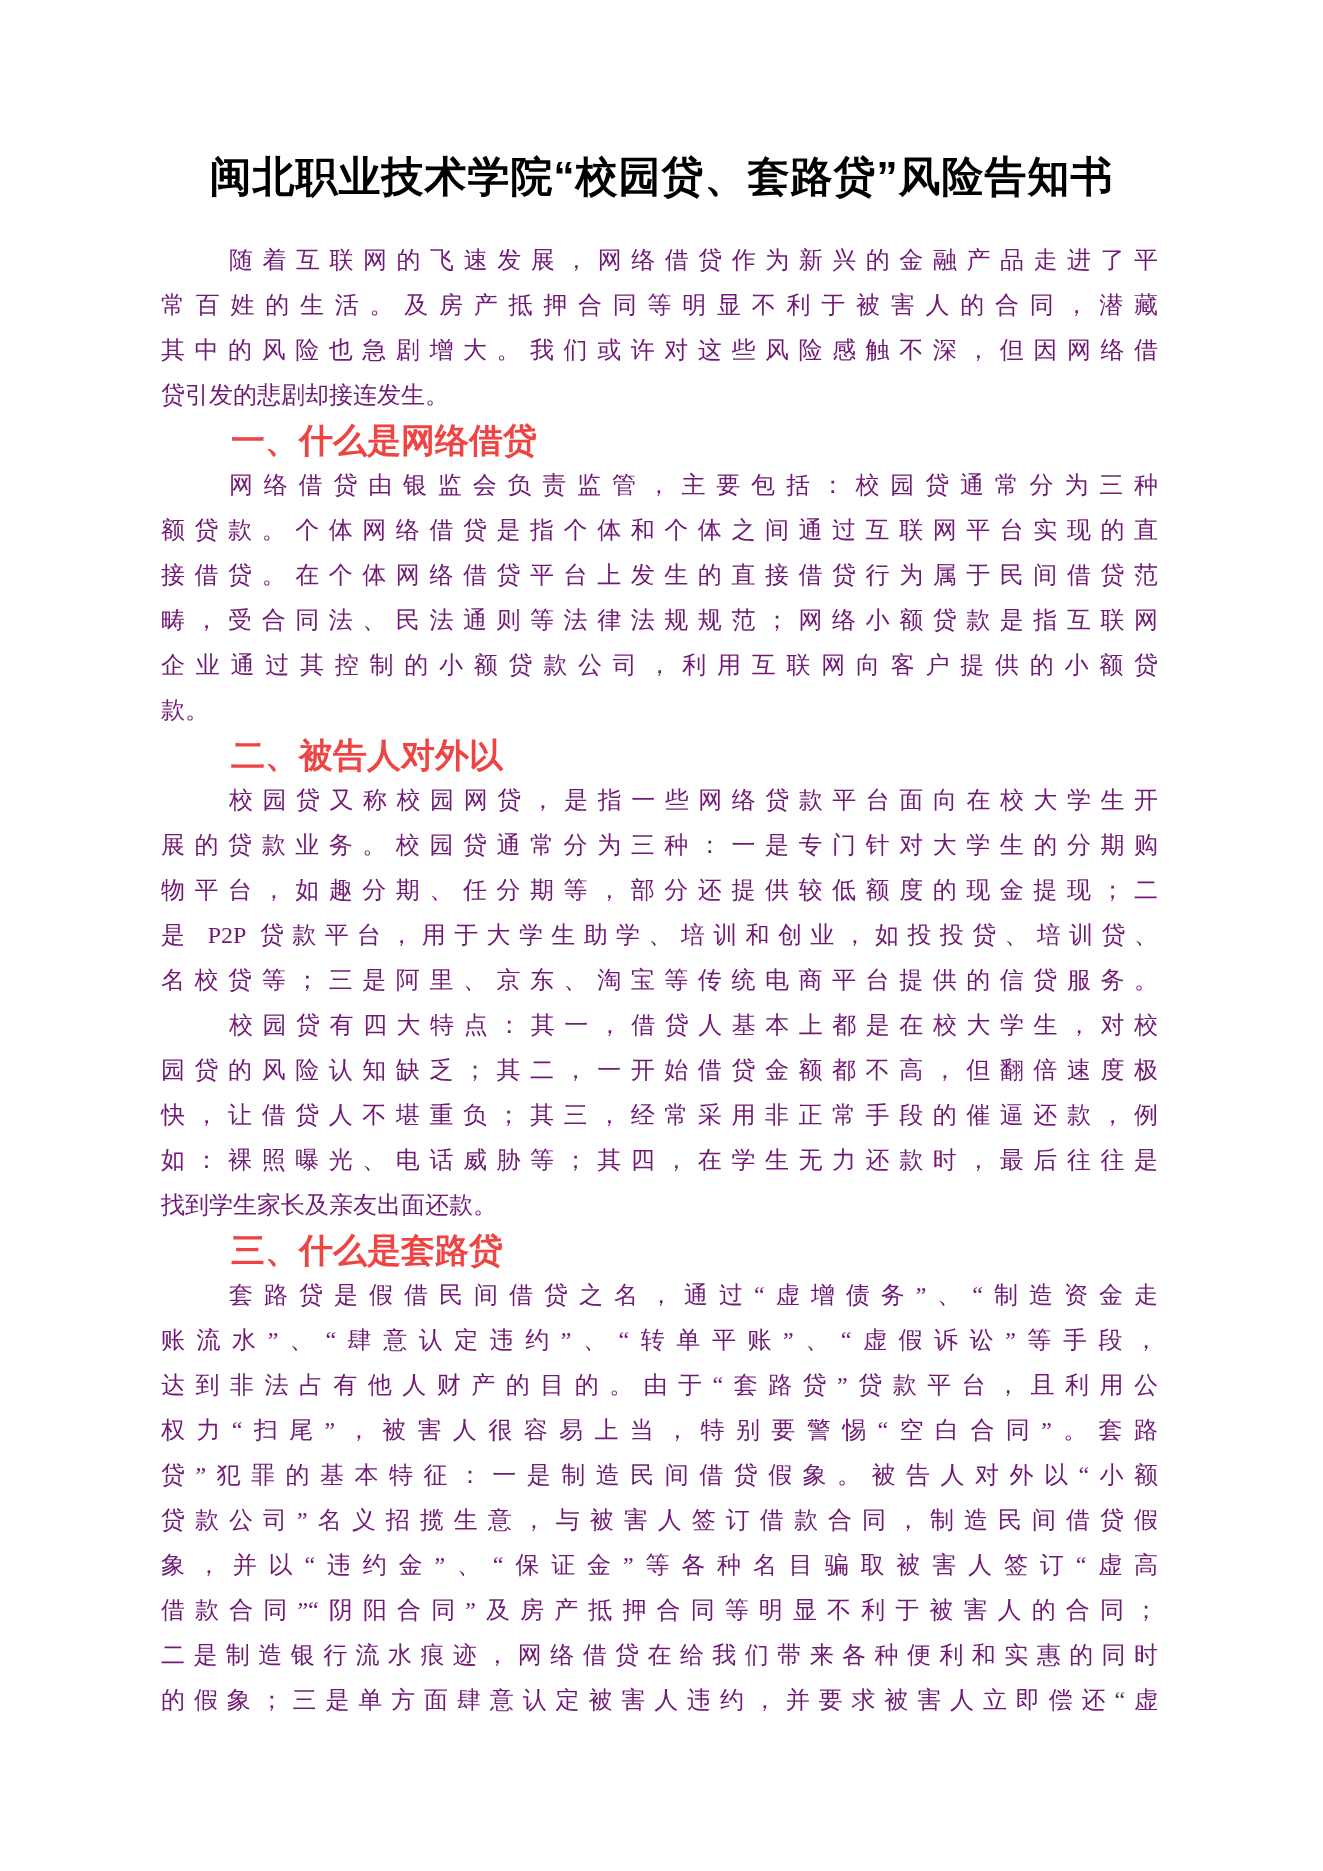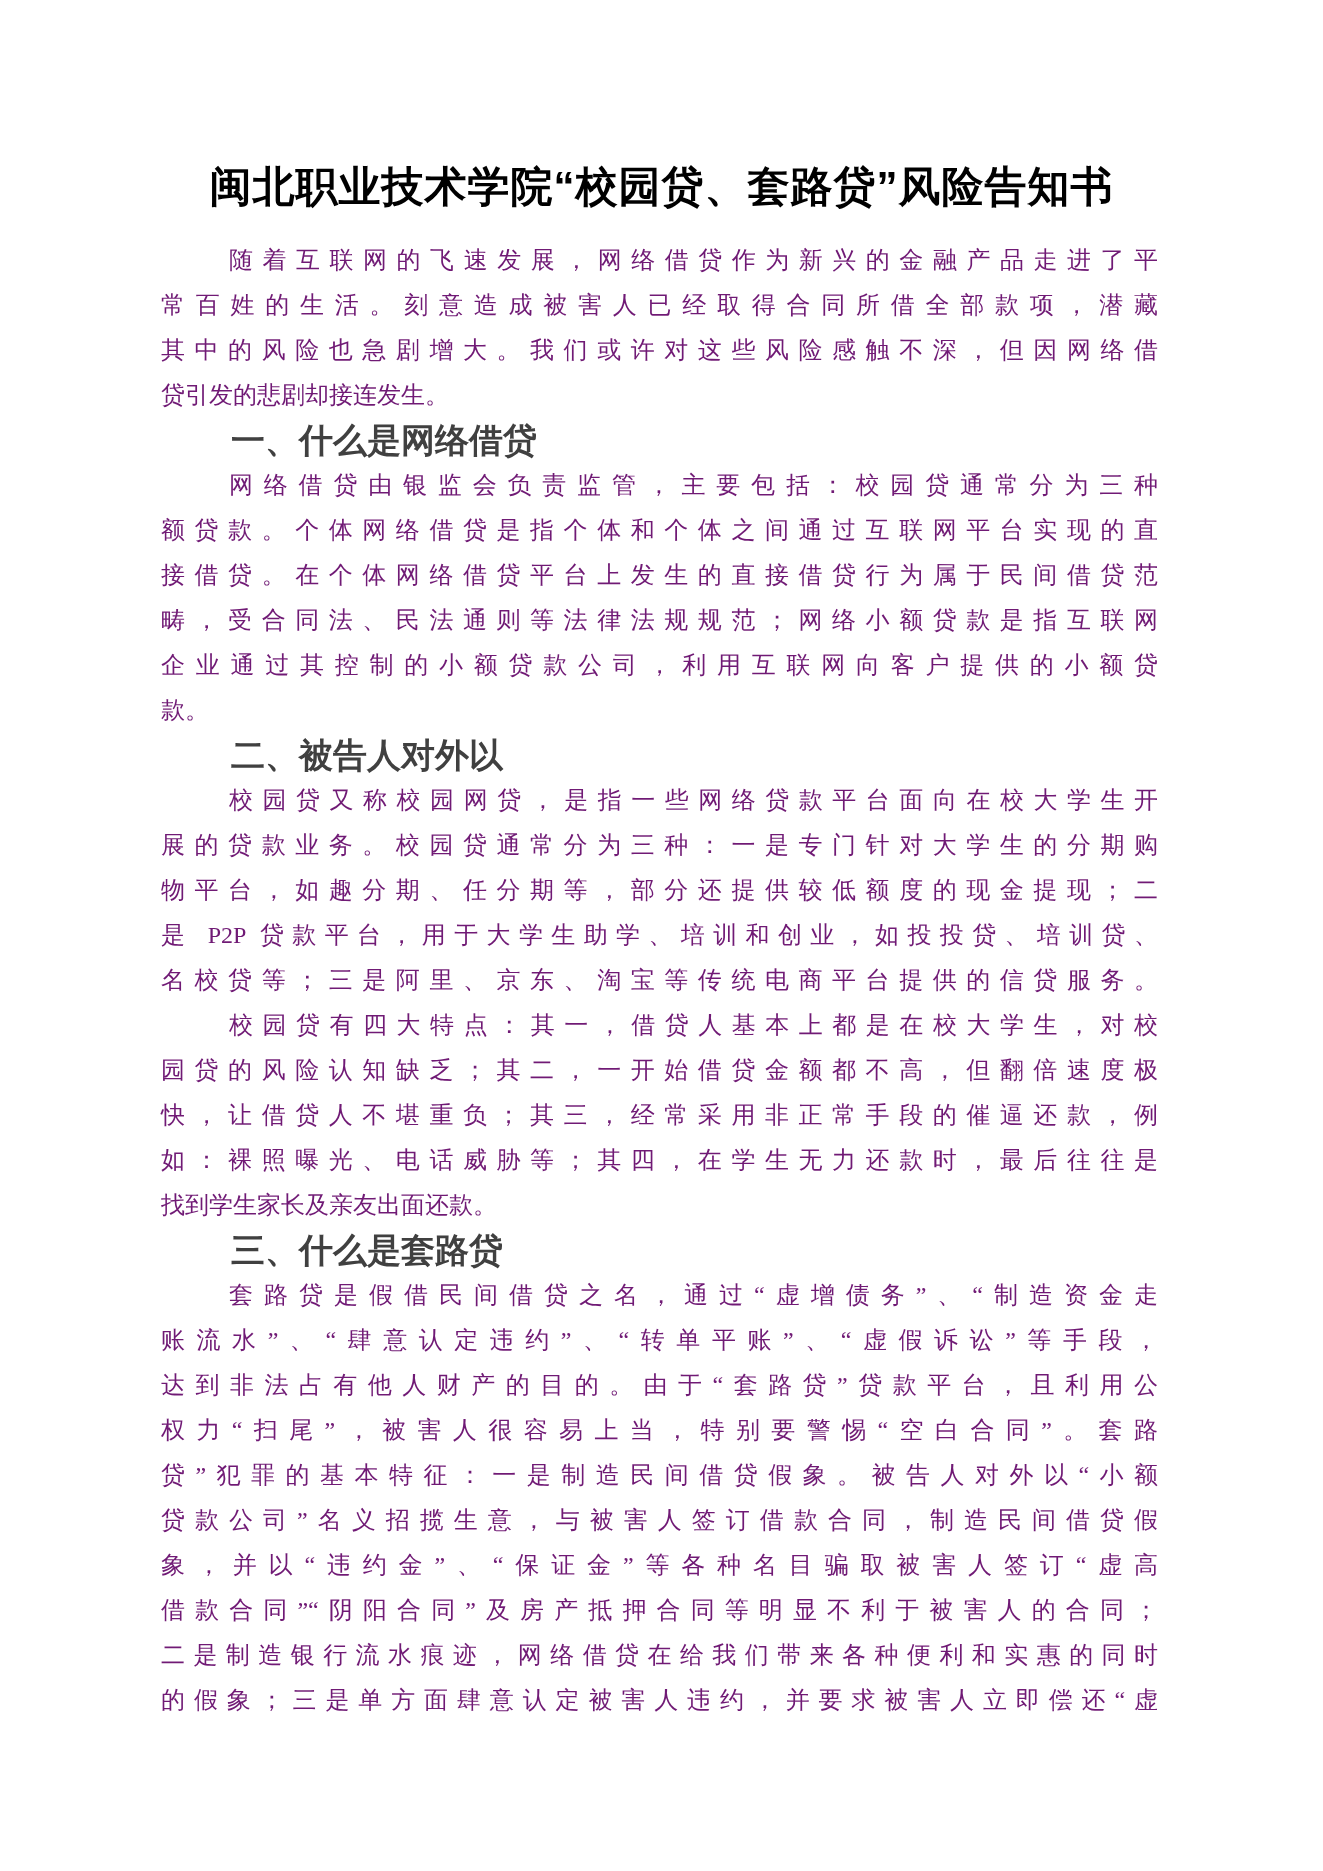--- a/index.html
+++ b/index.html
@@ -18,21 +18,21 @@
   .page {
     position: absolute;
     left: 0;
     top: 0;
     width: 1323px;
     height: 1871px;
     background: #ffffff;
   }
   .doc-title {
     position: absolute;
-    top: 162px;
+    top: 152px;
     left: 0;
     width: 100%;
     margin: 0;
     text-align: center;
     font-family: "Liberation Sans", "DejaVu Sans", sans-serif;
     font-weight: bold;
     font-size: 42px;
     line-height: 50px;
     letter-spacing: 1px;
     color: #000000;
@@ -58,31 +58,31 @@
   .line.first {
     text-indent: 68px;
   }
   .heading {
     font-family: "Liberation Sans", "DejaVu Sans", sans-serif;
     font-weight: bold;
     font-size: 34px;
     line-height: 45px;
     height: 45px;
     padding-left: 70px;
-    color: #404040;
+    color: #ef4444;
   }
 </style>
 </head>
 <body>
 
 <div class="page">
   <h1 class="doc-title">闽北职业技术学院“校园贷、套路贷”风险告知书</h1>
   <div class="doc-body">
       <div class="line first fill">随着互联网的飞速发展，网络借贷作为新兴的金融产品走进了平</div>
-      <div class="line fill">常百姓的生活。刻意造成被害人已经取得合同所借全部款项，潜藏</div>
+      <div class="line fill">常百姓的生活。及房产抵押合同等明显不利于被害人的合同，潜藏</div>
       <div class="line fill">其中的风险也急剧增大。我们或许对这些风险感触不深，但因网络借</div>
       <div class="line">贷引发的悲剧却接连发生。</div>
       <div class="heading">一、什么是网络借贷</div>
       <div class="line first fill">网络借贷由银监会负责监管，主要包括：校园贷通常分为三种</div>
       <div class="line fill">额贷款。个体网络借贷是指个体和个体之间通过互联网平台实现的直</div>
       <div class="line fill">接借贷。在个体网络借贷平台上发生的直接借贷行为属于民间借贷范</div>
       <div class="line fill">畴，受合同法、民法通则等法律法规规范；网络小额贷款是指互联网</div>
       <div class="line fill">企业通过其控制的小额贷款公司，利用互联网向客户提供的小额贷</div>
       <div class="line">款。</div>
       <div class="heading">二、被告人对外以</div>

